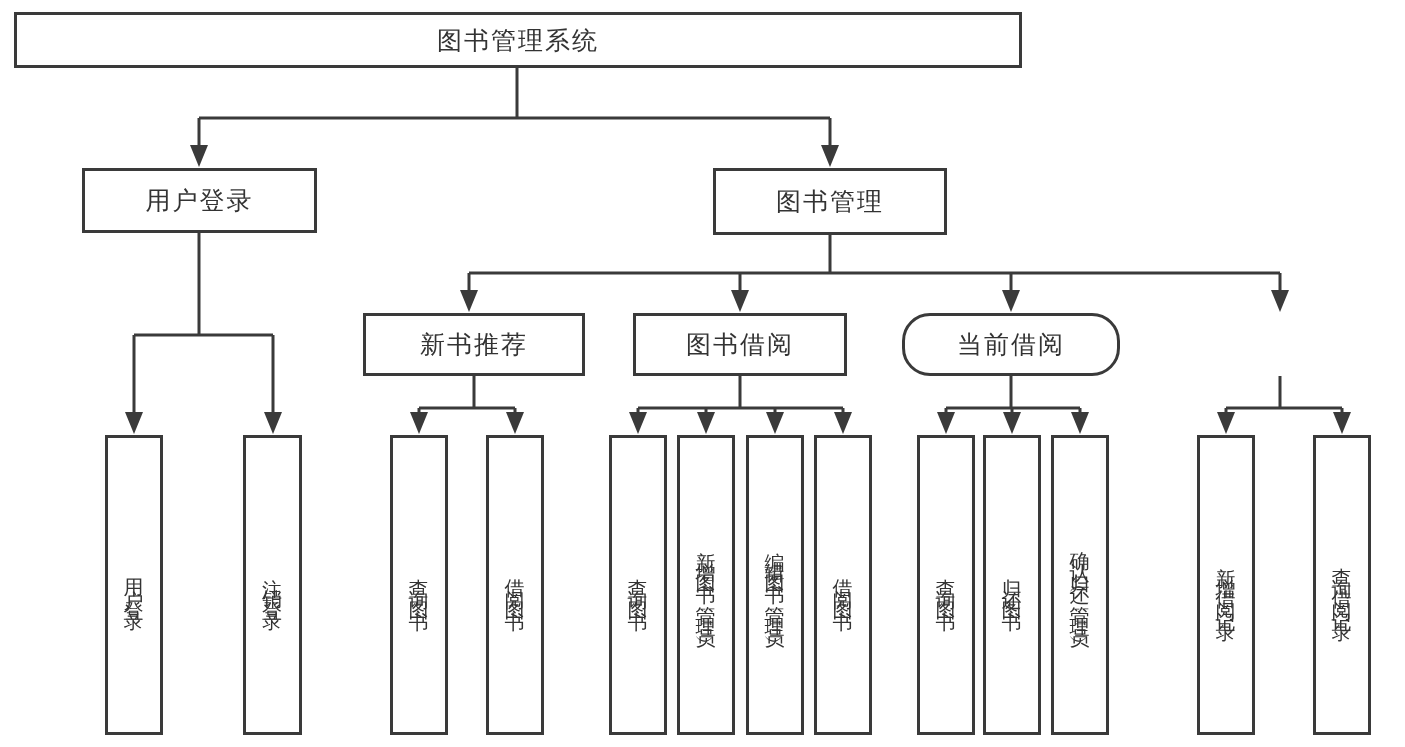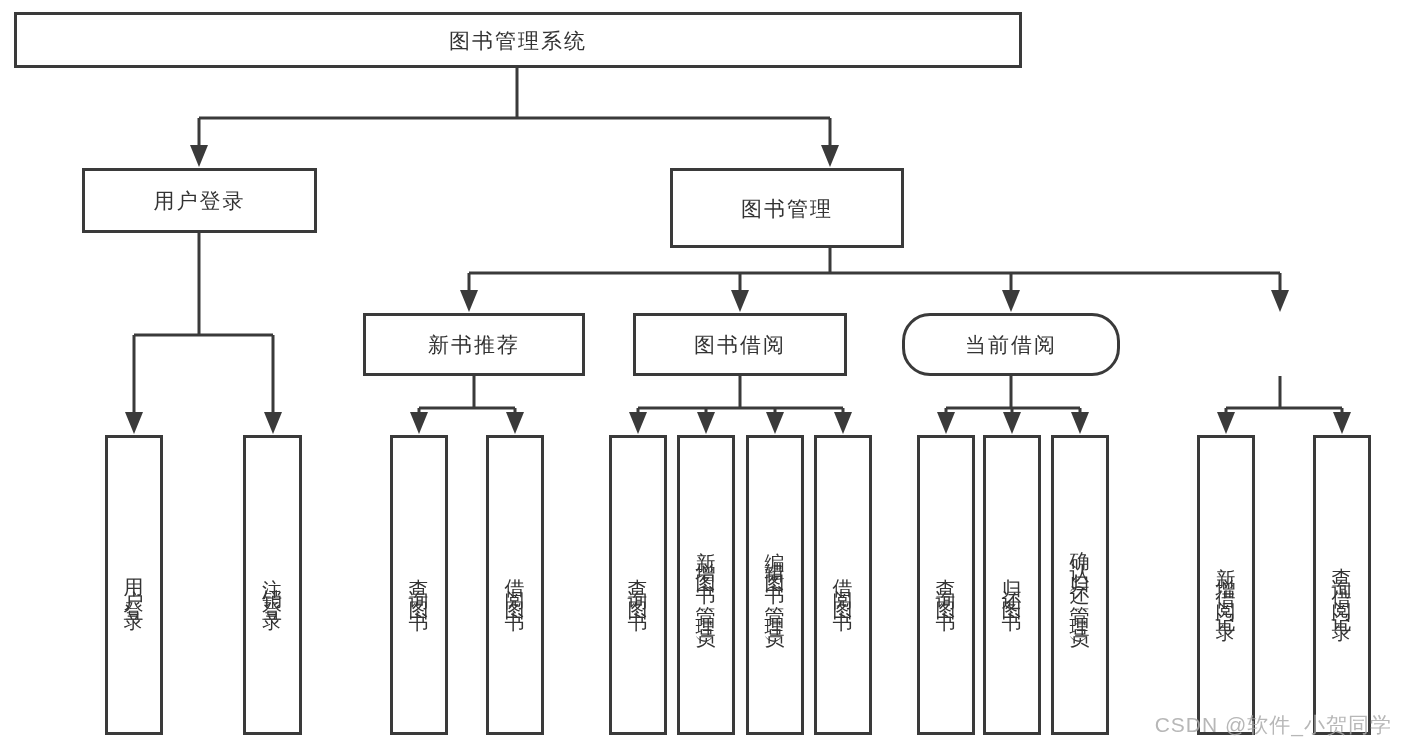--- a/index.html
+++ b/index.html
@@ -36,21 +36,21 @@
     box-sizing:border-box;
     border:3px solid var(--line);
     background:#ffffff;
     color:var(--text);
     display:flex;
     align-items:center;
     justify-content:center;
     text-align:center;
   }
   .h-node {
-    font-size:21px;
+    font-size:25px;
     letter-spacing:2px;
     line-height:1;
   }
   .v-node {
     top:435px;
     height:300px;
     width:58px;
     writing-mode:vertical-rl;
     text-orientation:mixed;
     font-size:20px;
@@ -120,21 +120,21 @@
     <g>
       <path d="M1280 376 V408 M1226 408 H1342 M1226 408 V418 M1342 408 V418"></path>
       <polygon points="1217,412 1235,412 1226,434"></polygon>
       <polygon points="1333,412 1351,412 1342,434"></polygon>
     </g>
   </svg>
 
   <div class="node h-node" style="left:14px; top:12px; width:1008px; height:56px;">图书管理系统</div>
 
   <div class="node h-node" style="left:82px; top:168px; width:235px; height:65px;">用户登录</div>
-  <div class="node h-node" style="left:670px; top:168px; width:234px; height:80px;">图书管理</div>
+  <div class="node h-node" style="left:713px; top:168px; width:234px; height:67px;">图书管理</div>
 
   <div class="node h-node" style="left:363px; top:313px; width:222px; height:63px;">新书推荐</div>
   <div class="node h-node" style="left:633px; top:313px; width:214px; height:63px;">图书借阅</div>
   <div class="node h-node" style="left:902px; top:313px; width:218px; height:63px;border-radius:28px;">当前借阅</div>
 
   <div class="node v-node" style="left:105px;">用户登录</div>
   <div class="node v-node" style="left:243px; width:59px;">注销登录</div>
 
   <div class="node v-node" style="left:390px;">查询图书</div>
   <div class="node v-node" style="left:486px;">借阅图书</div>
@@ -144,15 +144,14 @@
   <div class="node v-node" style="left:746px;">编辑图书（管理员）</div>
   <div class="node v-node" style="left:814px;">借阅图书</div>
 
   <div class="node v-node" style="left:917px;">查询图书</div>
   <div class="node v-node" style="left:983px;">归还图书</div>
   <div class="node v-node" style="left:1051px;">确认归还（管理员）</div>
 
   <div class="node v-node" style="left:1197px;">新增借阅记录</div>
   <div class="node v-node" style="left:1313px;">查询借阅记录</div>
 
-  <div class="watermark">CSDN @软件_小贺同学</div>
 
 </div>
 
 </body></html>

